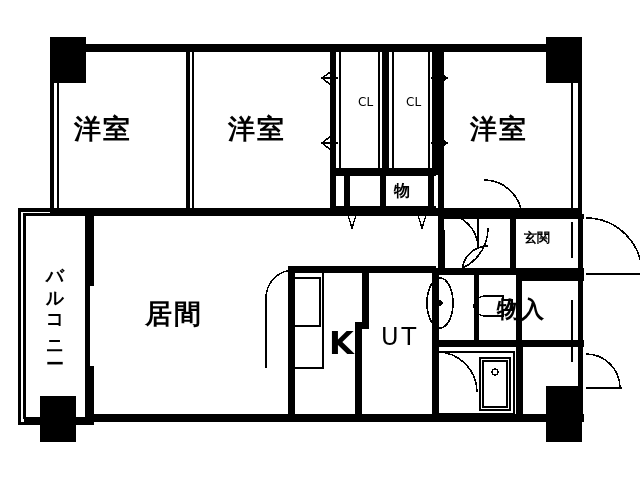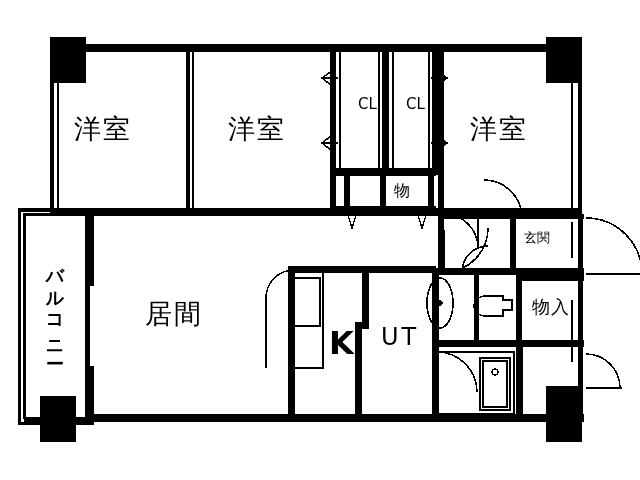--- a/index.html
+++ b/index.html
@@ -9,28 +9,28 @@
     position:relative;
     width:640px;height:480px;
     background:#ffffff;
     overflow:hidden;
   }
   #plan svg{position:absolute;left:0;top:0;}
   .lbl{
     position:absolute;
     color:#000;
     font-family:"DejaVu Sans","Liberation Sans",sans-serif;
-    font-weight:normal;
+    font-weight:bold;
     white-space:nowrap;
     line-height:1;
     user-select:none;
   }
   .lbl-room{font-size:27px;letter-spacing:2px;}
   .lbl-small{font-size:15px;letter-spacing:0px;}
-  .lbl-cl{font-size:15px;font-weight:normal;letter-spacing:0px;line-height:1.25;text-align:right;}
+  .lbl-cl{font-size:12px;font-weight:normal;letter-spacing:0px;line-height:1.25;text-align:right;}
   .lbl-k{font-size:32px;font-weight:bold;}
   .lbl-ut{font-size:24px;font-weight:normal;letter-spacing:3px;}
   .vert{
     writing-mode:vertical-rl;
     text-orientation:upright;
     font-size:18px;
     font-weight:bold;
     letter-spacing:4px;
   }
 </style>
@@ -231,19 +231,19 @@
   <div class="lbl vert" style="left:46px;top:255px;">バルコニー</div>
 
   <div class="lbl lbl-small" style="left:524px;top:231px;font-size:13px;">玄関</div>
 
   <div class="lbl lbl-cl" style="left:358px;top:95px;width:14px;">CL</div>
 
   <div class="lbl lbl-cl" style="left:406px;top:95px;width:14px;">CL</div>
 
   <div class="lbl lbl-small" style="left:394px;top:183px;font-size:16px;">物</div>
 
-  <div class="lbl lbl-small" style="left:532px;top:298px;font-size:18px;letter-spacing:1px;text-align:center;">物入</div>
+  <div class="lbl lbl-small" style="left:497px;top:298px;font-size:23px;letter-spacing:1px;text-align:center;">物入</div>
 
   <div class="lbl lbl-k" style="left:329px;top:327px;">K</div>
 
   <div class="lbl lbl-ut" style="left:381px;top:325px;">UT</div>
 
 </div>
 
 </body></html>

